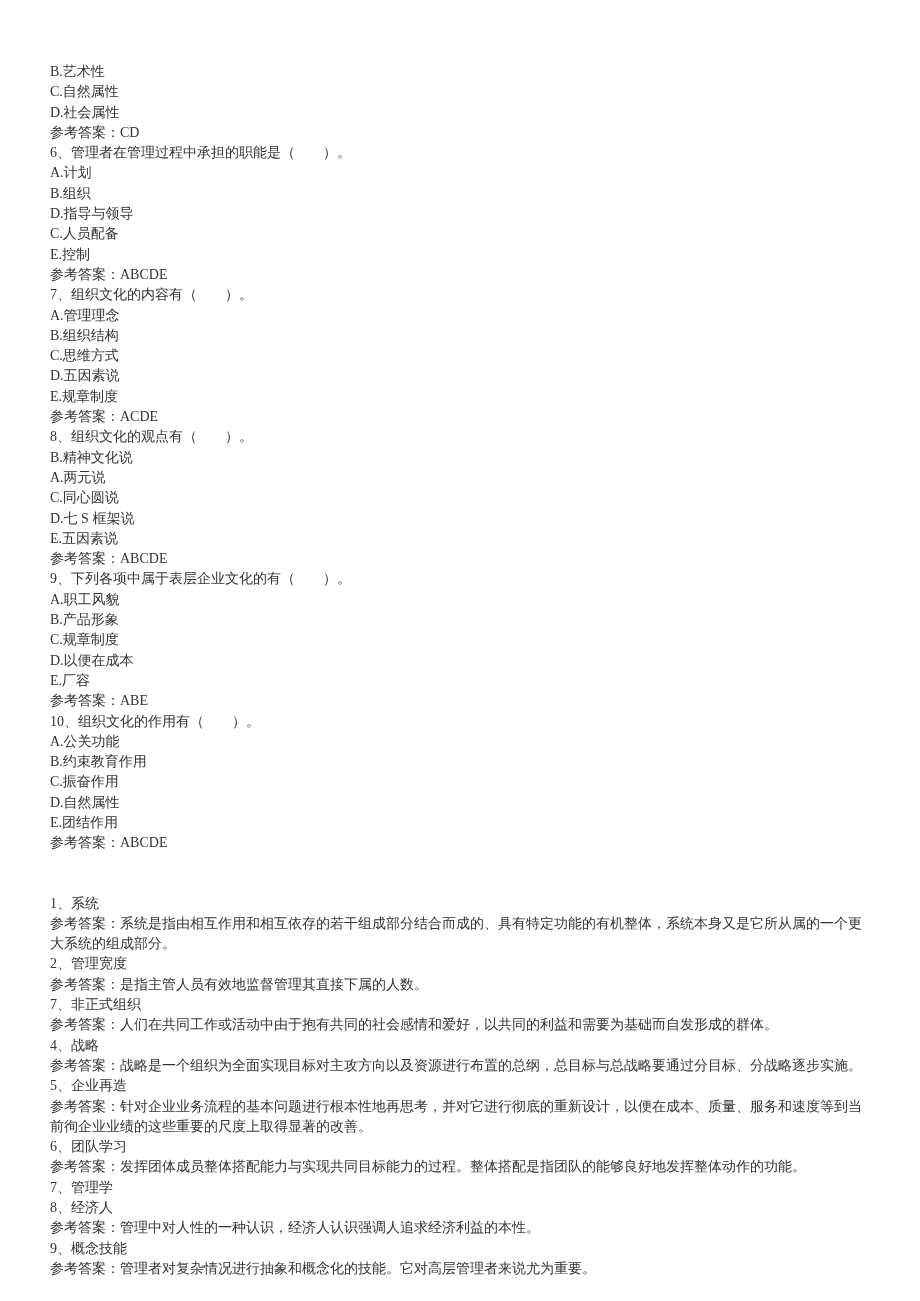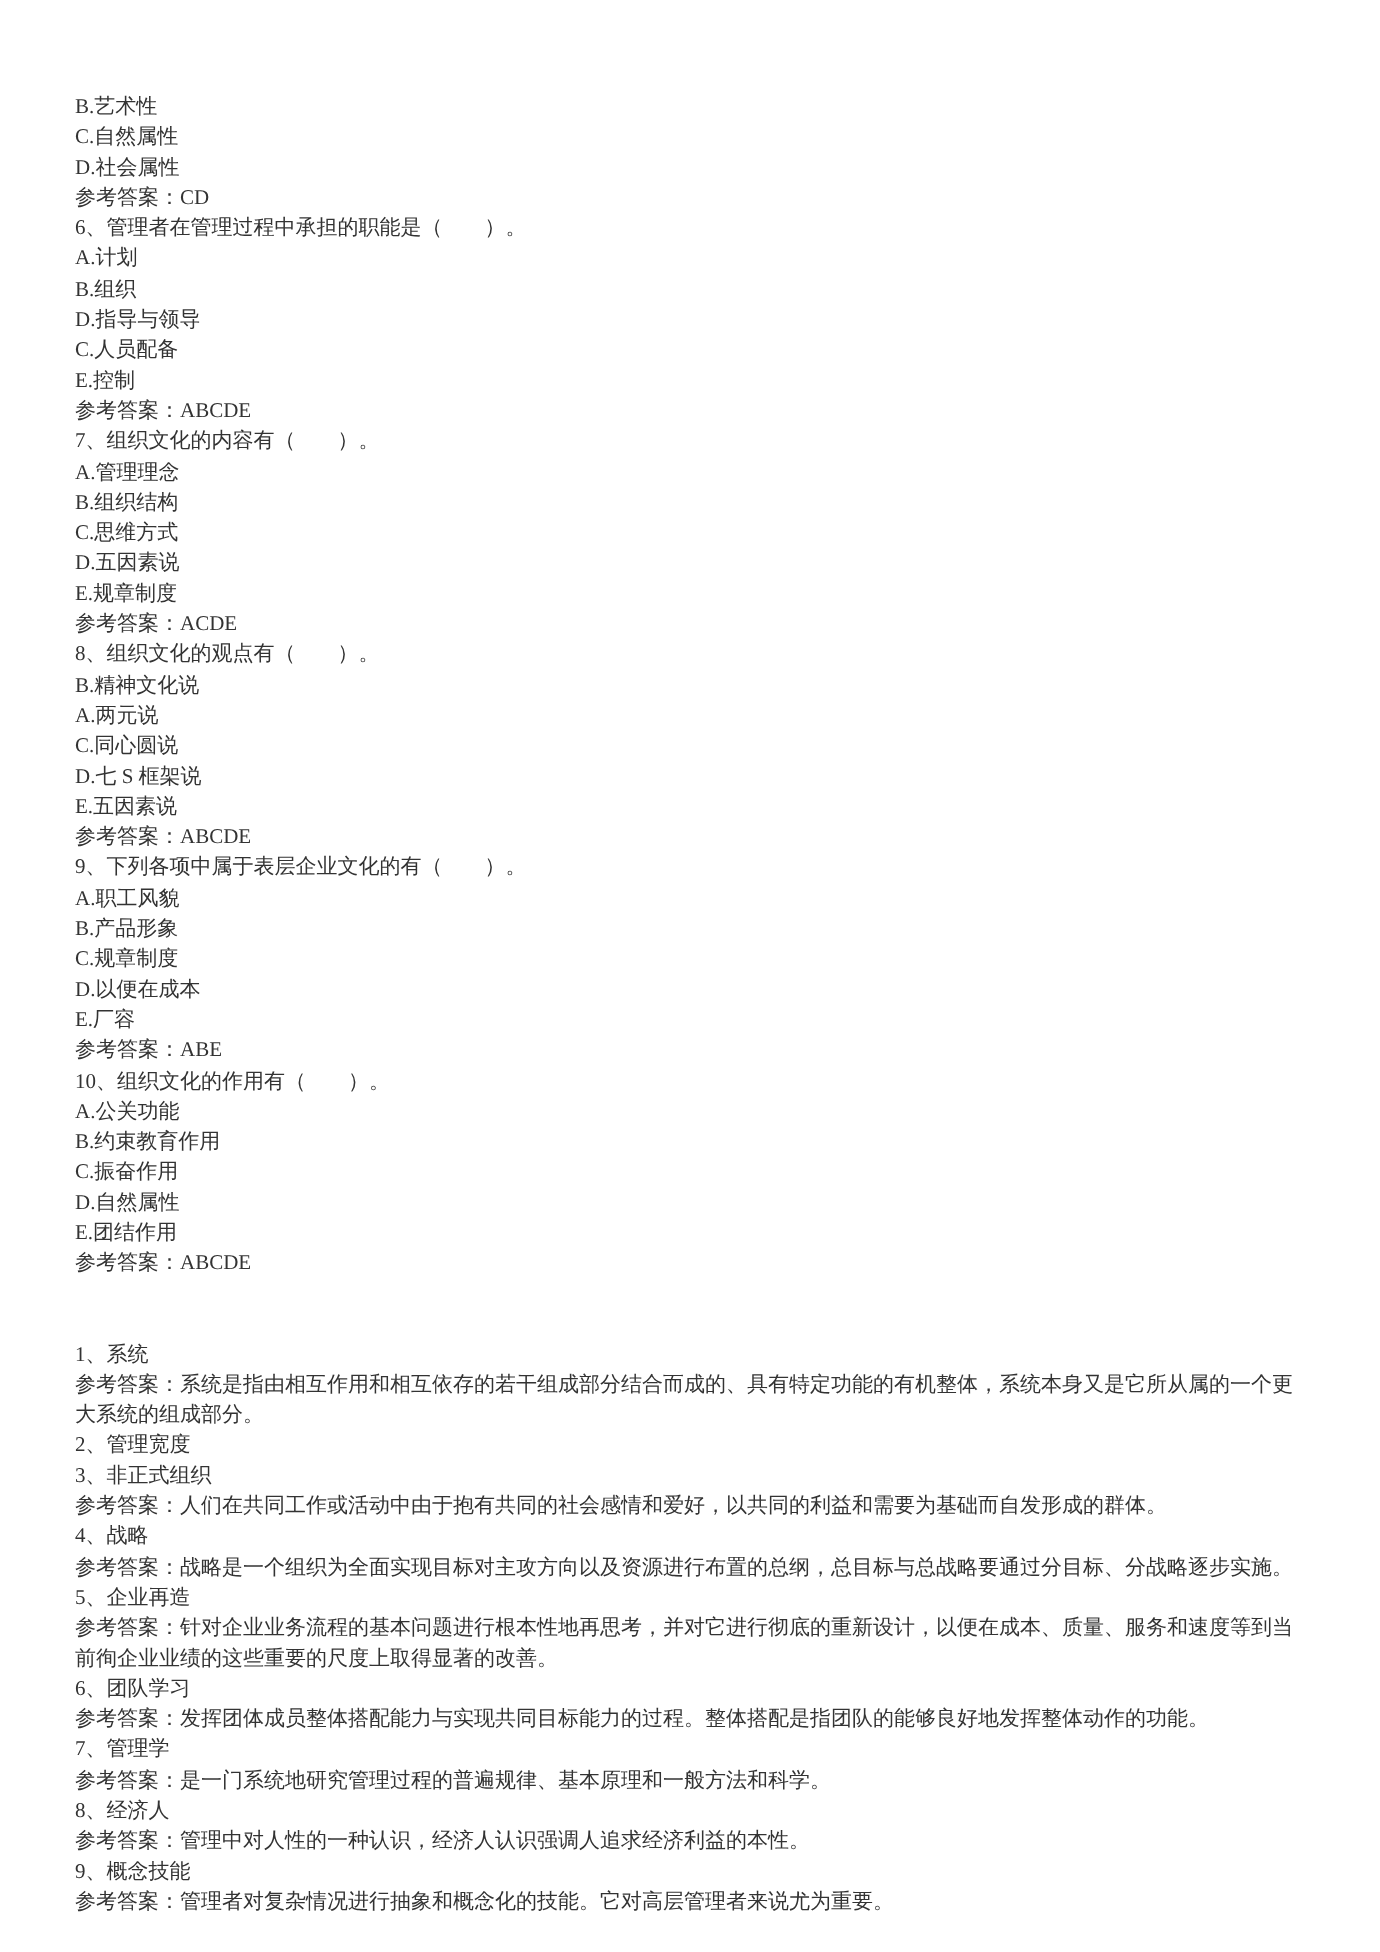--- a/index.html
+++ b/index.html
@@ -92,45 +92,45 @@
 
   <div>
 
     <div>
       <div class="line">1、系统</div>
       <div class="line">参考答案：系统是指由相互作用和相互依存的若干组成部分结合而成的、具有特定功能的有机整体，系统本身又是它所从属的一个更大系统的组成部分。</div>
     </div>
 
     <div>
       <div class="line">2、管理宽度</div>
+      <div class="line">参考答案：是指主管人员有效地监督管理其直接下属的人数。</div>
     </div>
 
     <div>
-      <div class="line">3、非正式组织</div>
+      <div class="line">7、非正式组织</div>
       <div class="line">参考答案：人们在共同工作或活动中由于抱有共同的社会感情和爱好，以共同的利益和需要为基础而自发形成的群体。</div>
     </div>
 
     <div>
       <div class="line">4、战略</div>
       <div class="line">参考答案：战略是一个组织为全面实现目标对主攻方向以及资源进行布置的总纲，总目标与总战略要通过分目标、分战略逐步实施。</div>
     </div>
 
     <div>
       <div class="line">5、企业再造</div>
       <div class="line">参考答案：针对企业业务流程的基本问题进行根本性地再思考，并对它进行彻底的重新设计，以便在成本、质量、服务和速度等到当前徇企业业绩的这些重要的尺度上取得显著的改善。</div>
     </div>
 
     <div>
       <div class="line">6、团队学习</div>
       <div class="line">参考答案：发挥团体成员整体搭配能力与实现共同目标能力的过程。整体搭配是指团队的能够良好地发挥整体动作的功能。</div>
     </div>
 
     <div>
       <div class="line">7、管理学</div>
-      <div class="line">参考答案：是一门系统地研究管理过程的普遍规律、基本原理和一般方法和科学。</div>
     </div>
 
     <div>
       <div class="line">8、经济人</div>
       <div class="line">参考答案：管理中对人性的一种认识，经济人认识强调人追求经济利益的本性。</div>
     </div>
 
     <div>
       <div class="line">9、概念技能</div>
       <div class="line">参考答案：管理者对复杂情况进行抽象和概念化的技能。它对高层管理者来说尤为重要。</div>

